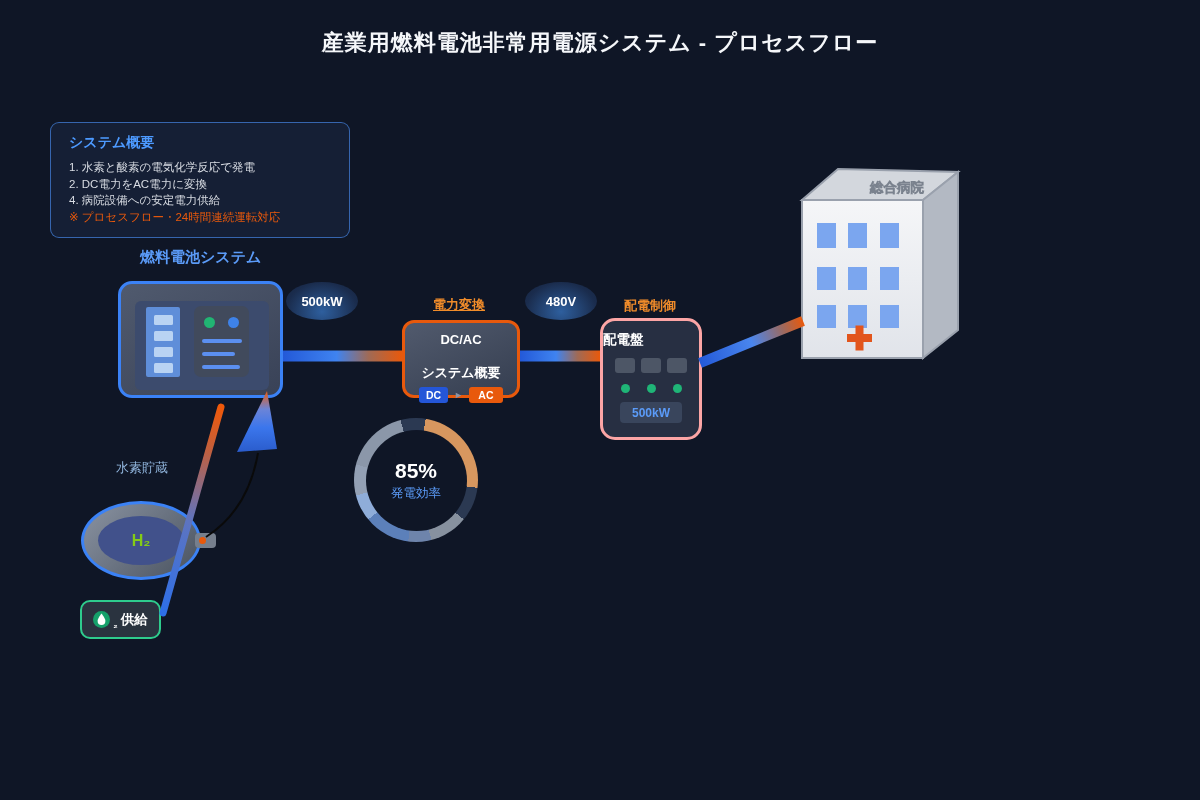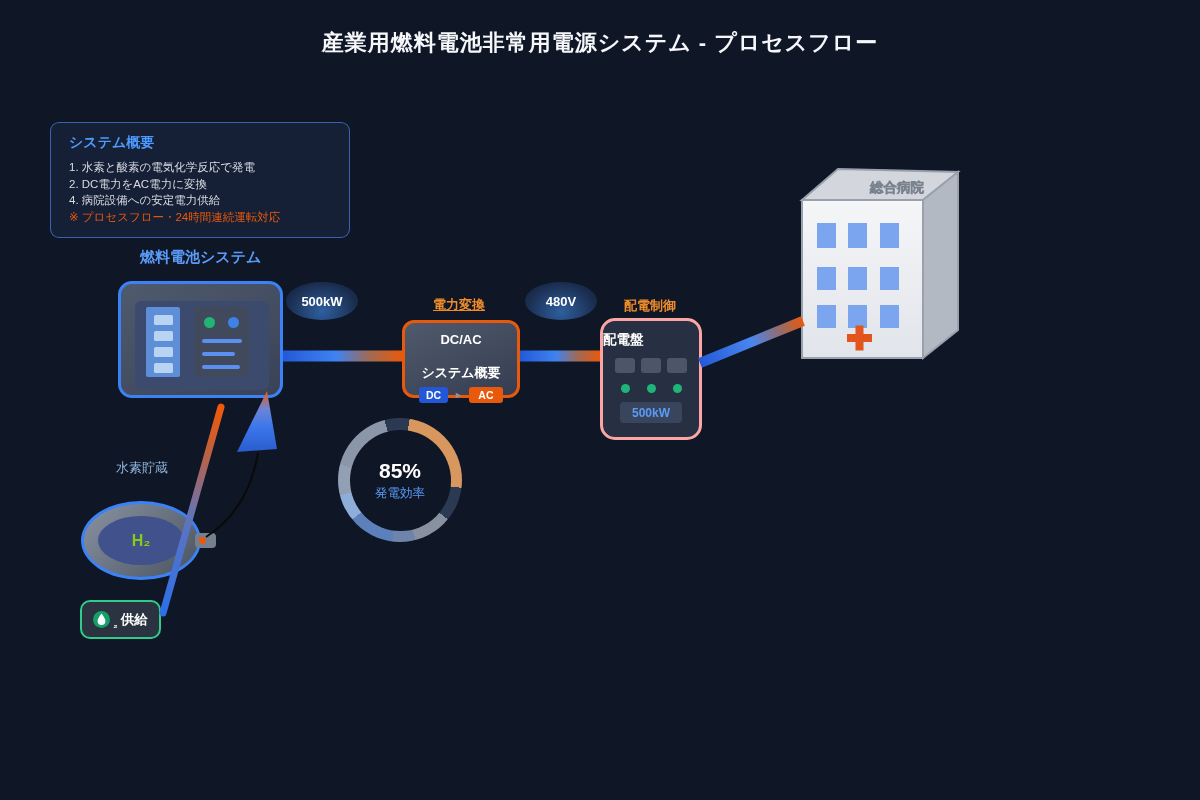--- a/index.html
+++ b/index.html
@@ -56,21 +56,21 @@
         background:linear-gradient(135deg,#8a93a2,#49525f);box-sizing:border-box;display:flex;align-items:center;justify-content:center;}
   .tank-inner{width:86px;height:49px;border-radius:50%;background:#41518b;display:flex;align-items:center;justify-content:center;
               color:#84cc16;font-size:16px;font-weight:bold;}
   .valve{left:195px;top:533px;width:21px;height:15px;background:#767f8d;border-radius:4px;}
   .valve-dot{left:4px;top:4px;width:7px;height:7px;background:#e8590c;}
   .supply-btn{left:80px;top:600px;width:81px;height:39px;border:2px solid #2ecc8d;border-radius:10px;
               background:#2a333f;box-sizing:border-box;display:flex;align-items:center;justify-content:center;gap:3px;
               color:#fff;font-size:13.5px;font-weight:bold;cursor:pointer;}
   .supply-sub{font-size:10px;align-self:flex-end;margin-bottom:7px;}
   
-  .gauge{left:338px;top:418px;width:124px;height:124px;border-radius:50%;
+  .gauge{left:354px;top:418px;width:124px;height:124px;border-radius:50%;
          background:conic-gradient(from 0deg,
            #2b3952 0 2.5%, #d7975f 2.5% 27%, #2b3952 27% 36%, #87919f 36% 46%,
            #6e84ab 46% 52%, #5c80ba 52% 64%, #8fadd9 64% 71%, #93a0b4 71% 79%,
            #8b97a9 79% 96%, #2b3952 96% 100%);
          display:flex;align-items:center;justify-content:center;text-align:right;}
   .gauge-hole{width:101px;height:101px;border-radius:50%;background:#0f1626;
               display:flex;flex-direction:column;align-items:center;justify-content:center;gap:2px;}
   .gauge-value{color:#fff;font-size:21px;font-weight:bold;}
   .gauge-label{color:#5b9bf8;font-size:12.5px;}
   svg{display:block;}

